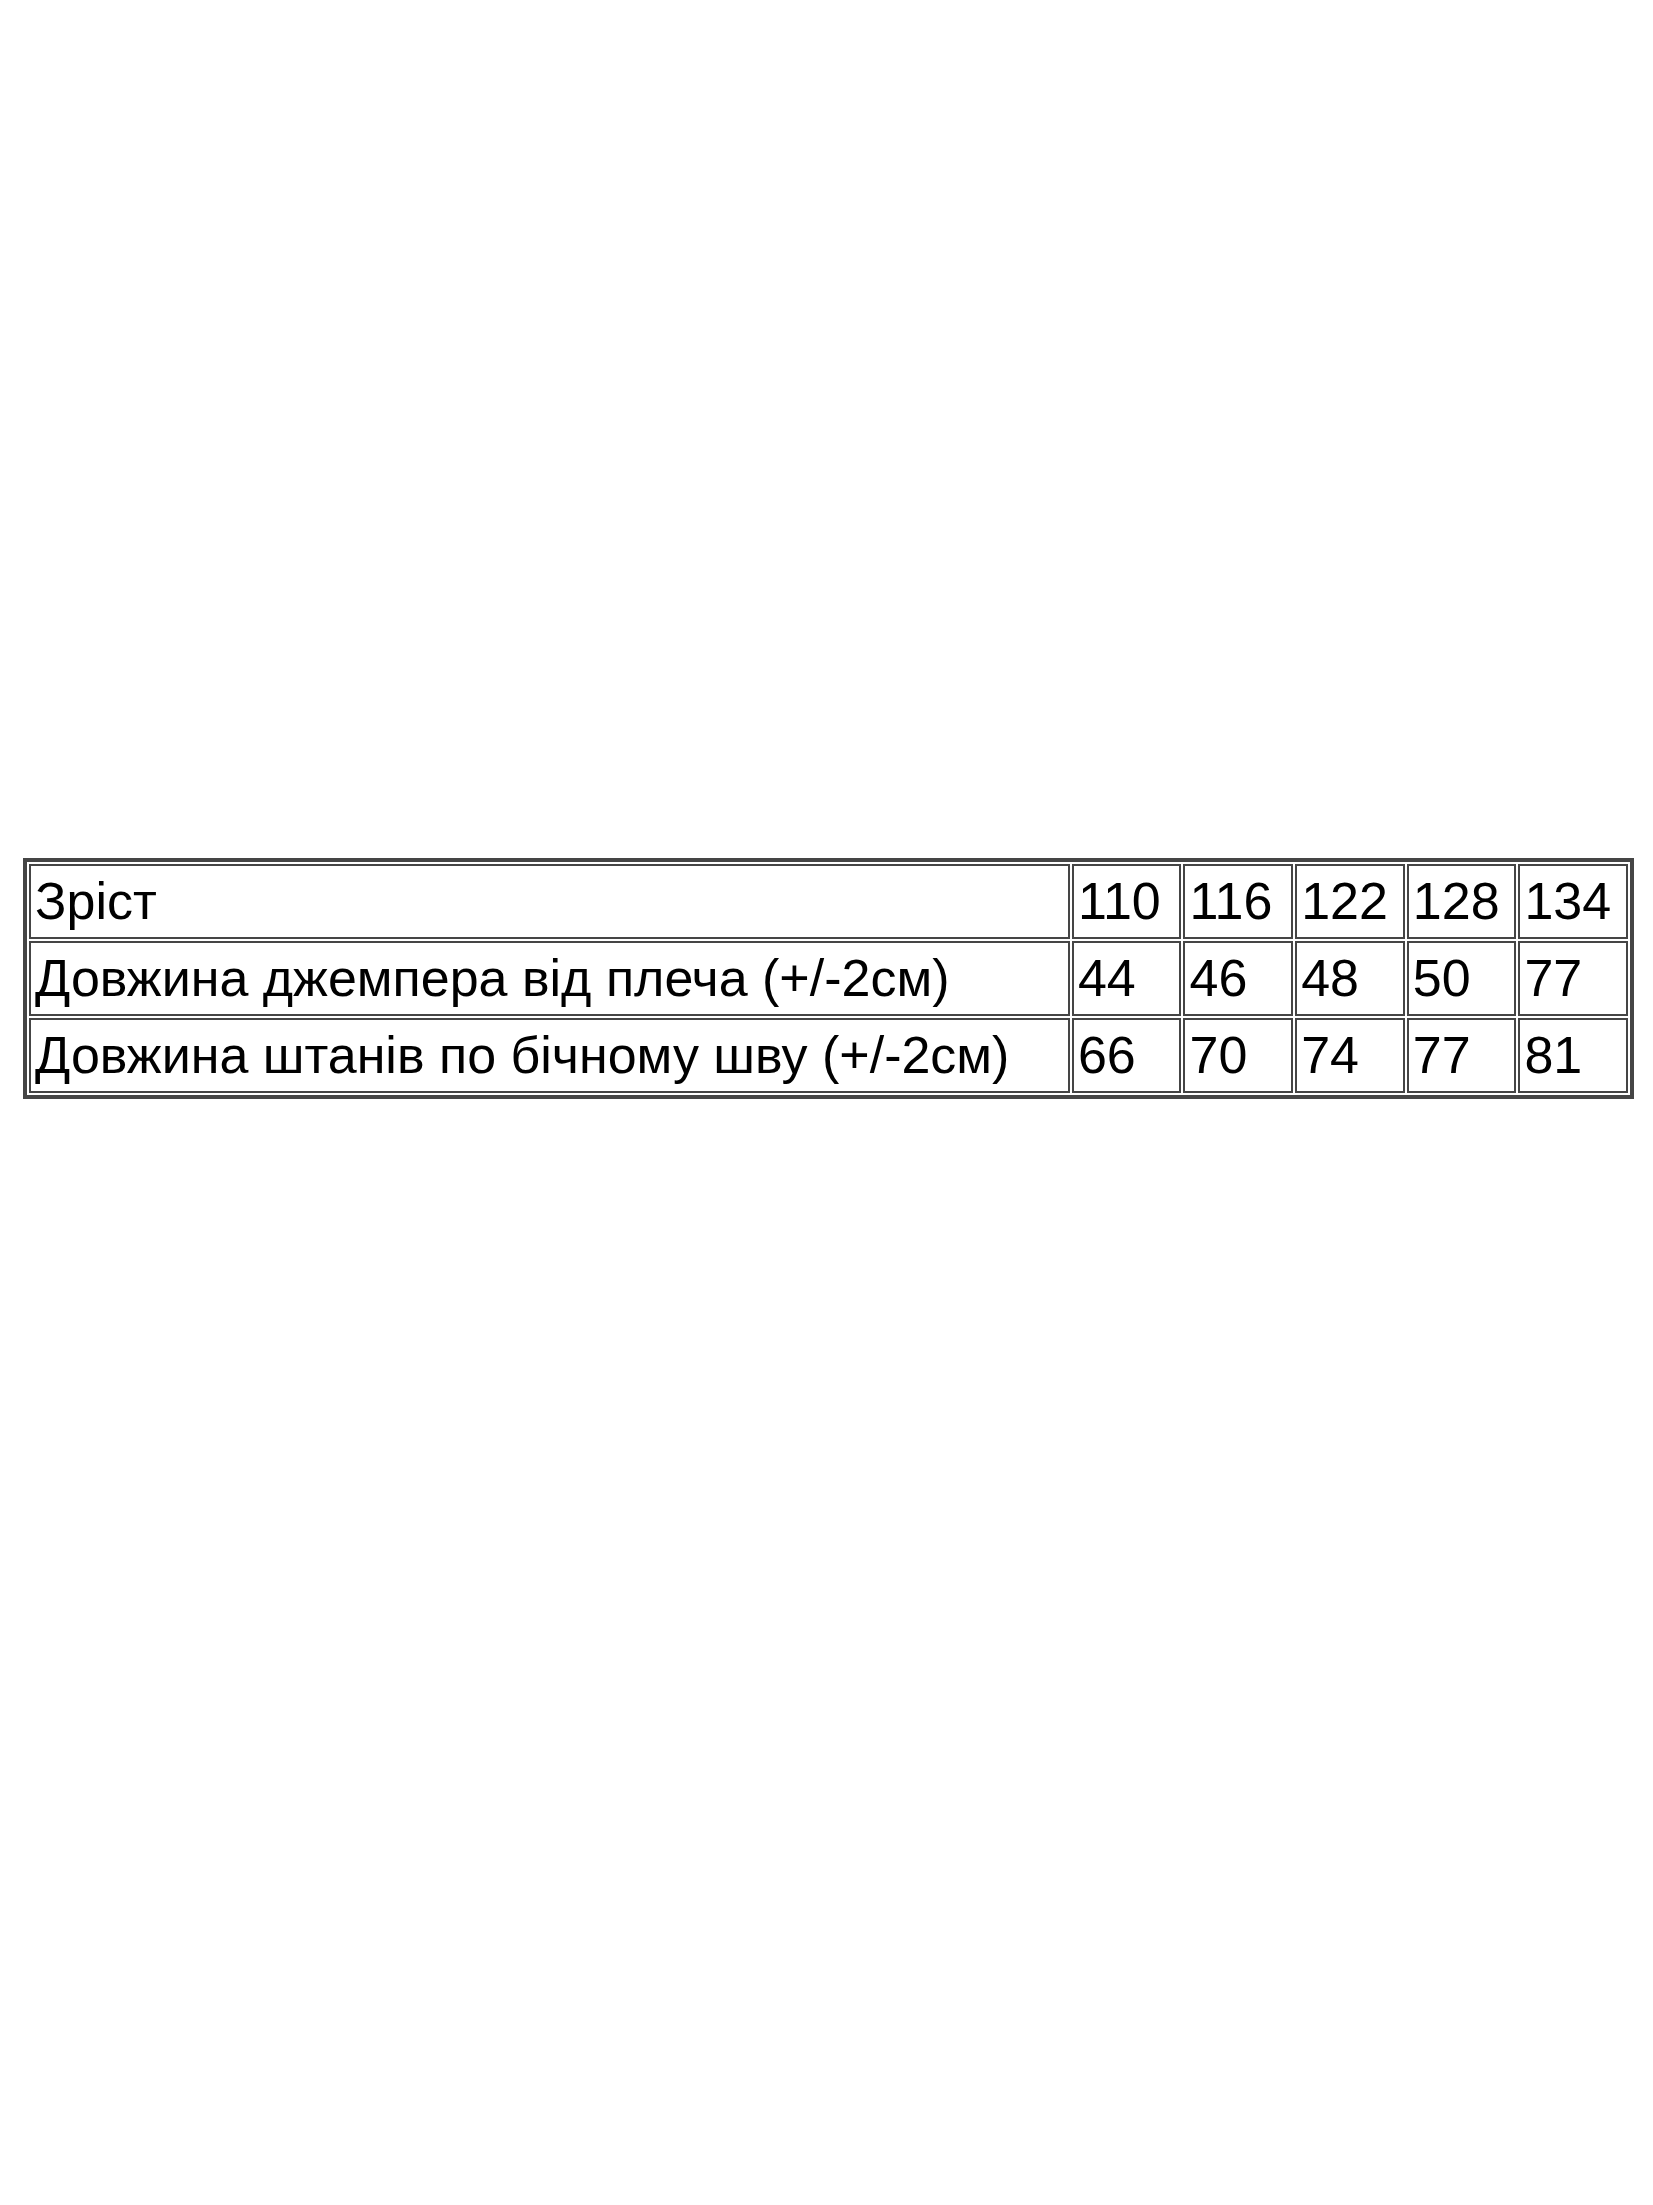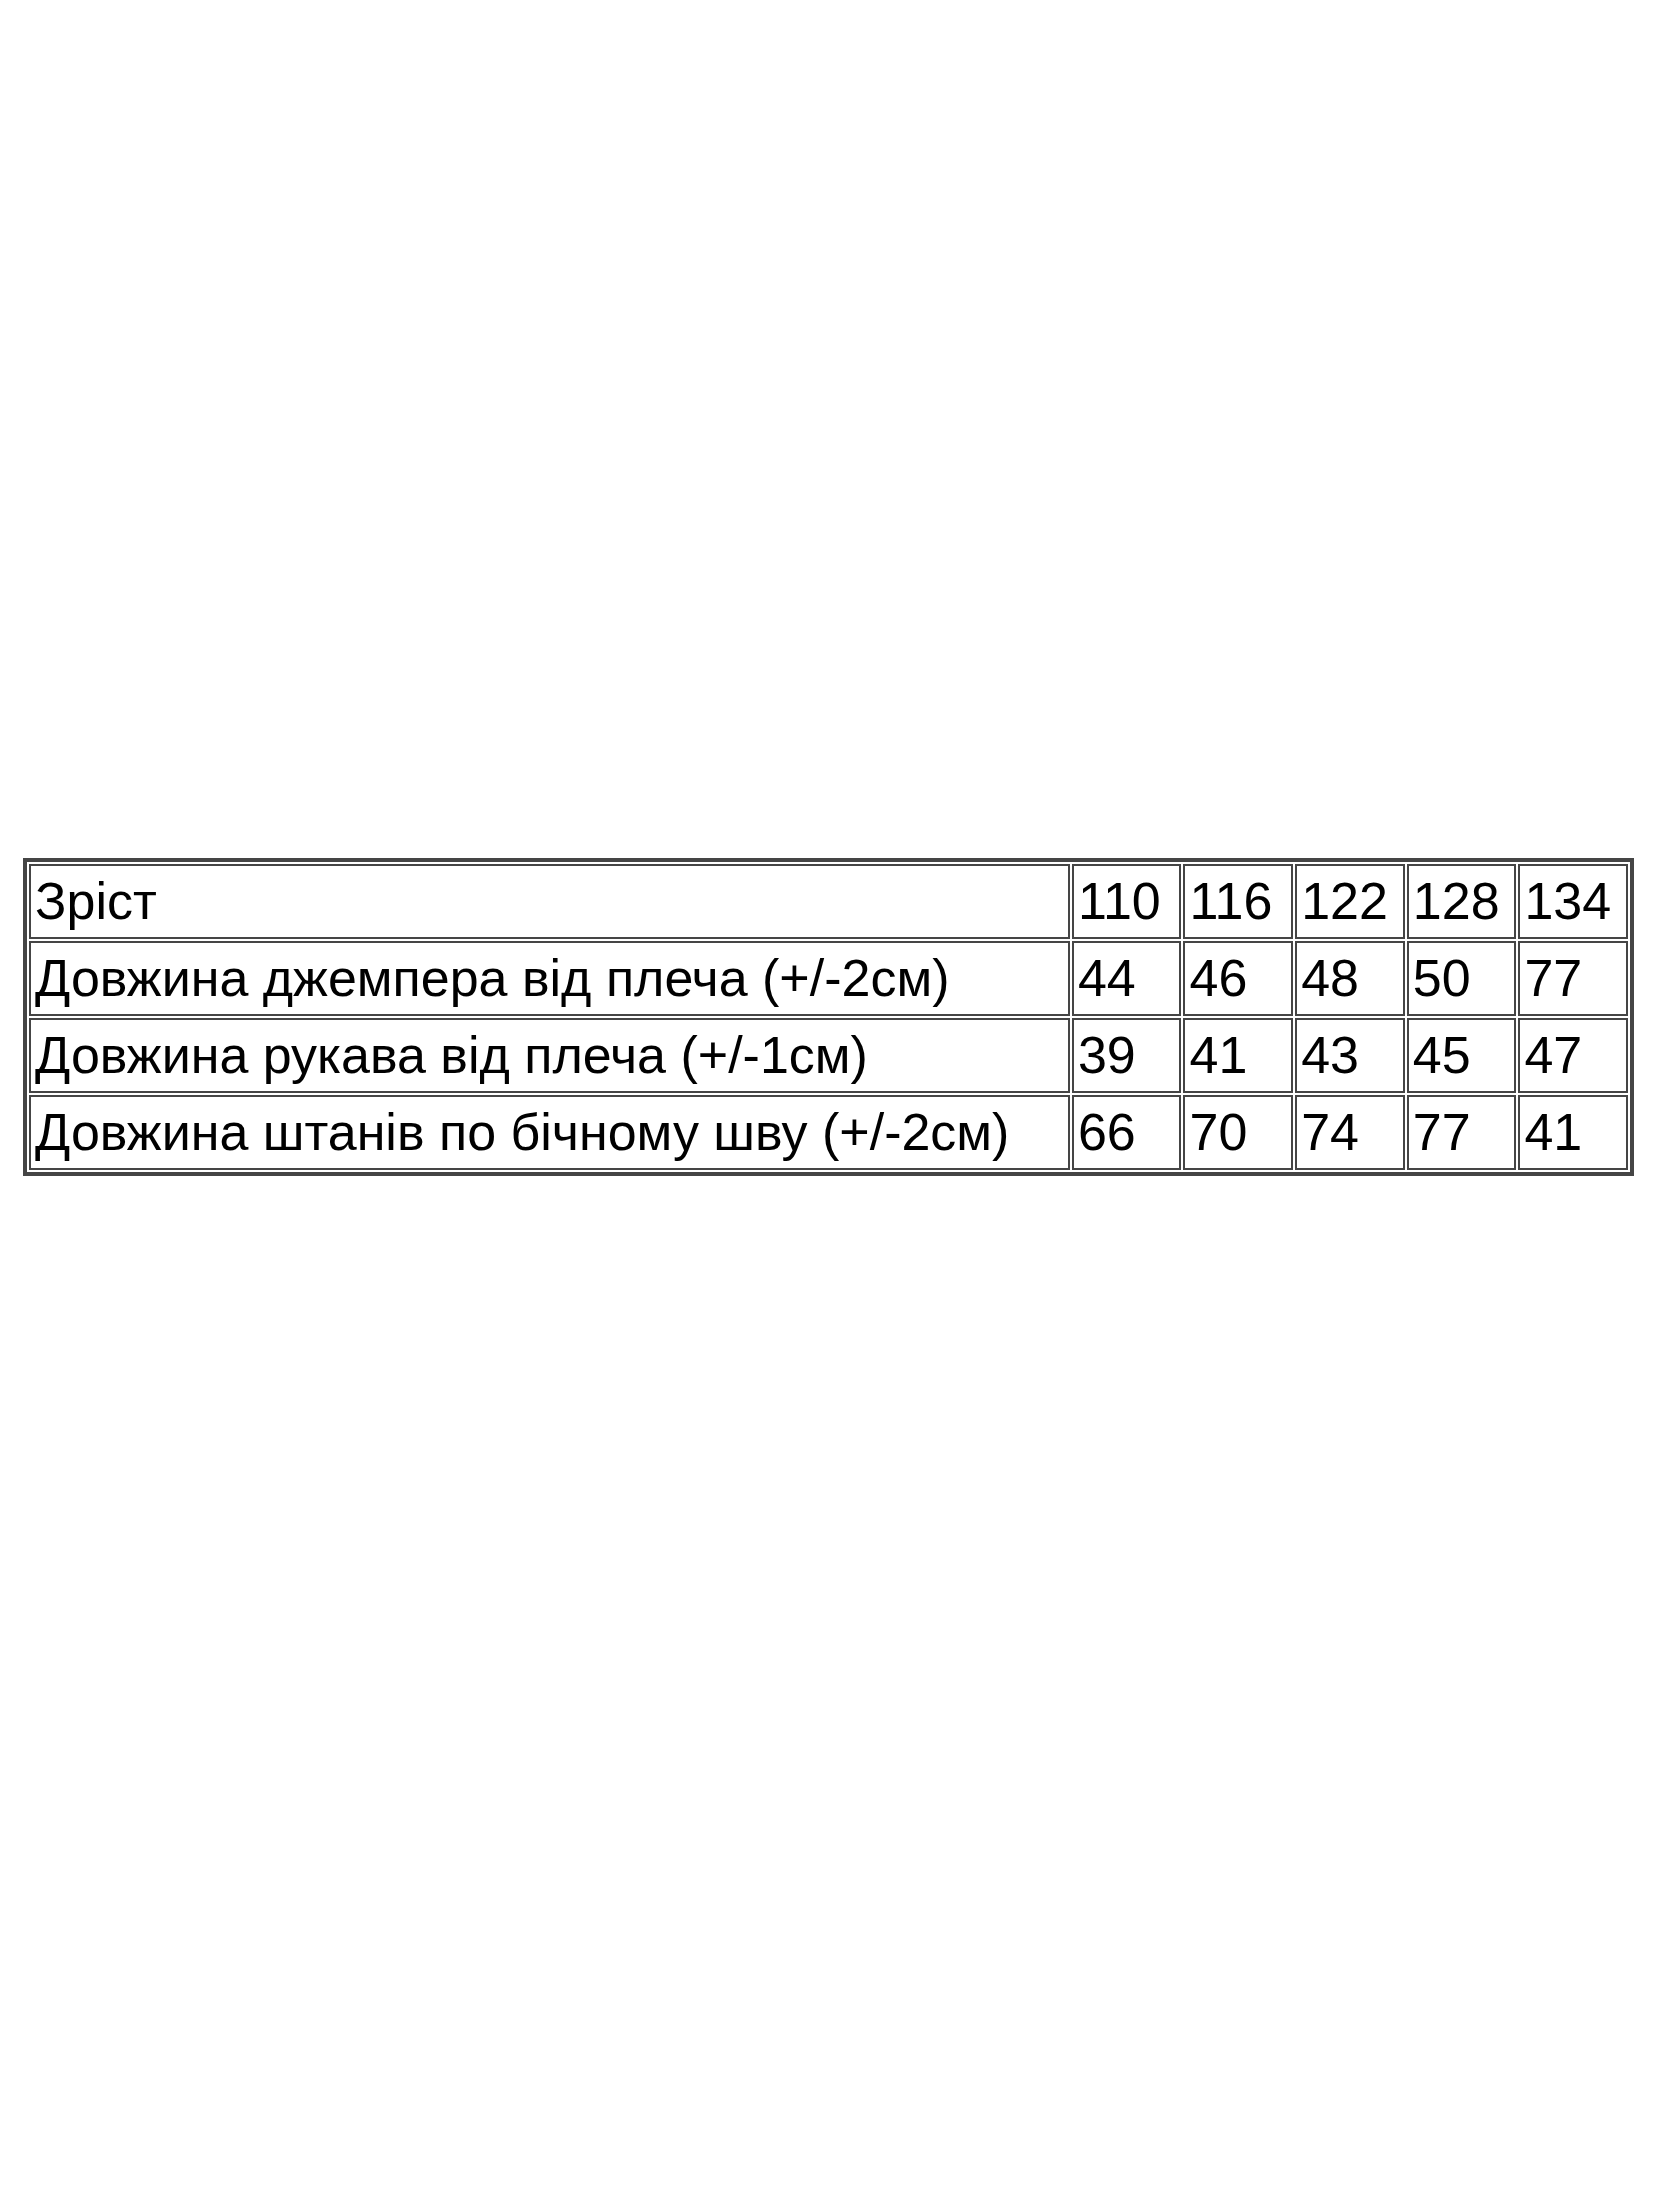--- a/index.html
+++ b/index.html
@@ -61,31 +61,23 @@
         </tr>
         <tr>
           <td>Довжина джемпера від плеча (+/-2см)</td>
           <td>44</td>
           <td>46</td>
           <td>48</td>
           <td>50</td>
           <td>77</td>
         </tr>
         <tr>
-          <td>Довжина рукава від плеча (+/-1см)</td>
-          <td>39</td>
-          <td>41</td>
-          <td>43</td>
-          <td>45</td>
-          <td>47</td>
-        </tr>
-        <tr>
           <td>Довжина штанів по бічному шву (+/-2см)</td>
           <td>66</td>
           <td>70</td>
           <td>74</td>
           <td>77</td>
-          <td>41</td>
+          <td>81</td>
         </tr>
       </tbody>
   </table>
 </div>
 
 
 </body></html>

